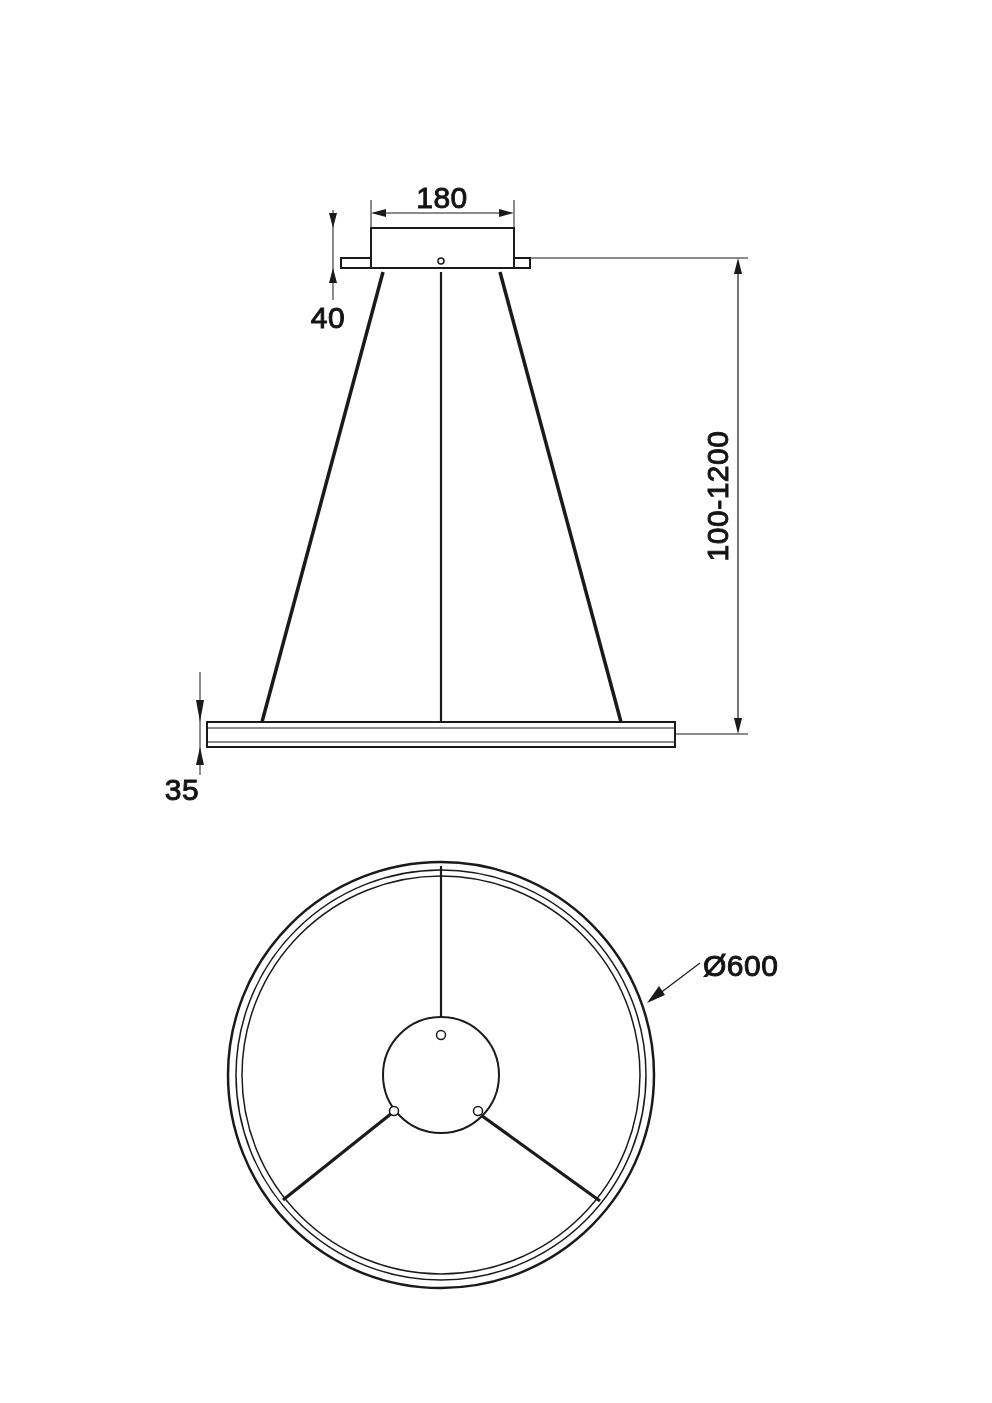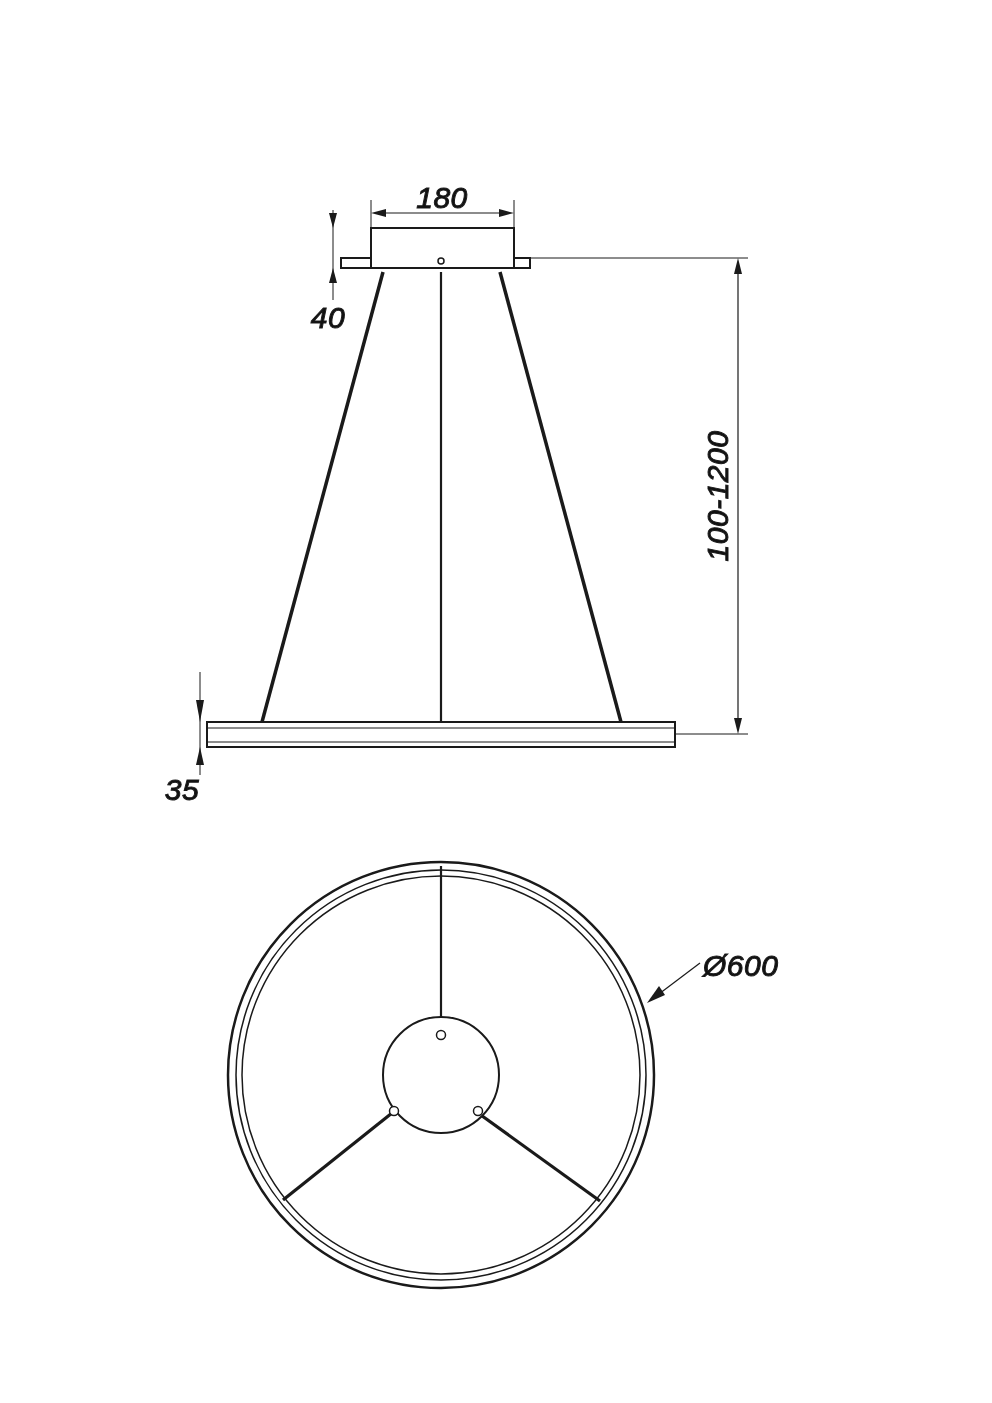--- a/index.html
+++ b/index.html
@@ -9,21 +9,20 @@
   }
   body {
     font-family: "Liberation Sans", sans-serif;
   }
   #page {
     position: relative;
     width: 992px;
     height: 1403px;
     background: #ffffff;
     overflow: hidden;
-    font-style: italic;
   }
   #drawing-svg {
     position: absolute;
     left: 0;
     top: 0;
     width: 992px;
     height: 1403px;
     display: block;
   }
   .dim-text {

